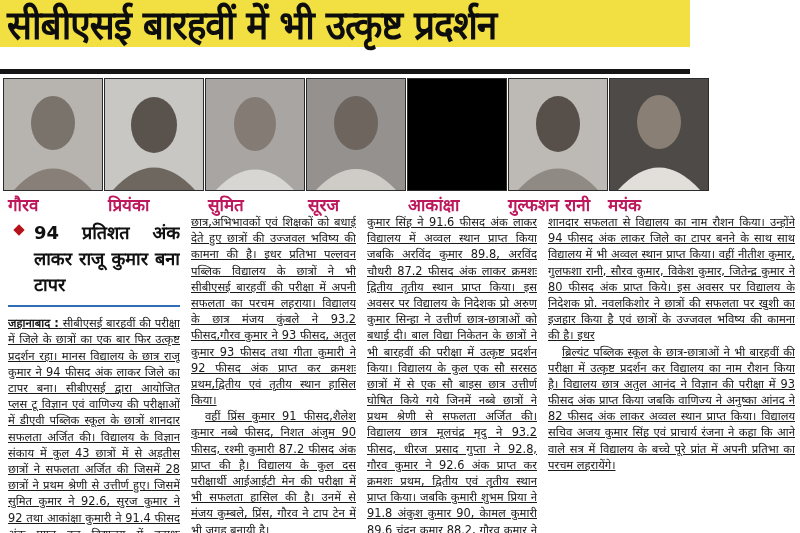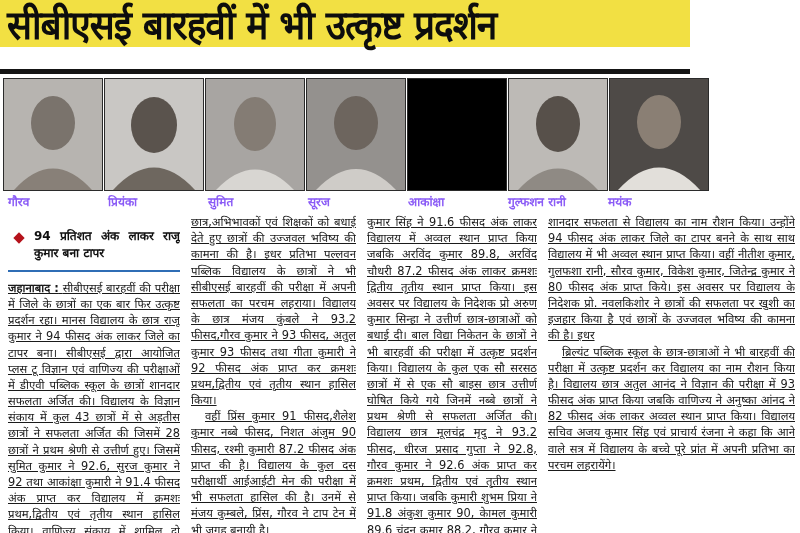--- a/index.html
+++ b/index.html
@@ -28,22 +28,22 @@
 
   
   .photo-strip{position:absolute;left:3px;top:78px;display:flex;gap:1px;}
   .photo-cell{
     width:98px;height:111px;border:1px solid #2b2b2b;
     position:relative;overflow:hidden;
   }
   .photo-cell svg{display:block;width:100%;height:100%;}
   .names-row{position:absolute;left:3px;top:193px;display:flex;width:705px;}
   .name{
-    width:100px;flex:0 0 100px;font-weight:bold;font-size:12px;
-    padding-left:5px;box-sizing:border-box;white-space:nowrap;color:#8b5cf6;
+    width:100px;flex:0 0 100px;font-weight:bold;font-size:17px;
+    padding-left:5px;box-sizing:border-box;white-space:nowrap;color:#be185d;
   }
 
   
   .body{
     position:absolute;left:8px;top:214px;width:787px;height:319px;
     display:flex;gap:11px;overflow:hidden;
   }
   .col{
     text-align:justify;font-size:11.4px;line-height:1.42;color:#1a1a1a;
     overflow:hidden;
@@ -51,21 +51,21 @@
   .col p{margin:0;text-decoration:underline;}
   .col p + p{text-indent:14px;}
   .col-1{flex:0 0 172px;}
   .col-2{flex:0 0 165px;}
   .col-3{flex:0 0 170px;}
   .col-4{flex:1 1 auto;}
 
   
   .subhead{
     position:relative;padding:6px 0 2px 26px;
-    font-size:12px;font-weight:bold;line-height:1.45;color:#101010;margin-top:8px;
+    font-size:18px;font-weight:bold;line-height:1.45;color:#101010;
   }
   .diamond{
     position:absolute;left:7px;top:12px;width:8px;height:8px;
     background:var(--diamond,#b5121b);
     transform:rotate(45deg);
   }
   .subhead-rule{
     height:2px;background:var(--rule,#2f6db5);
     margin:5px 0 8px 0;width:100%;
   }

